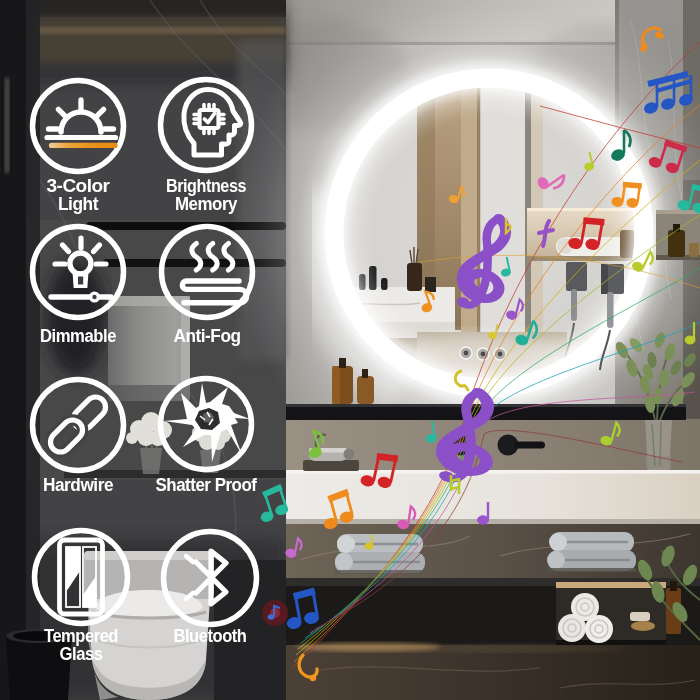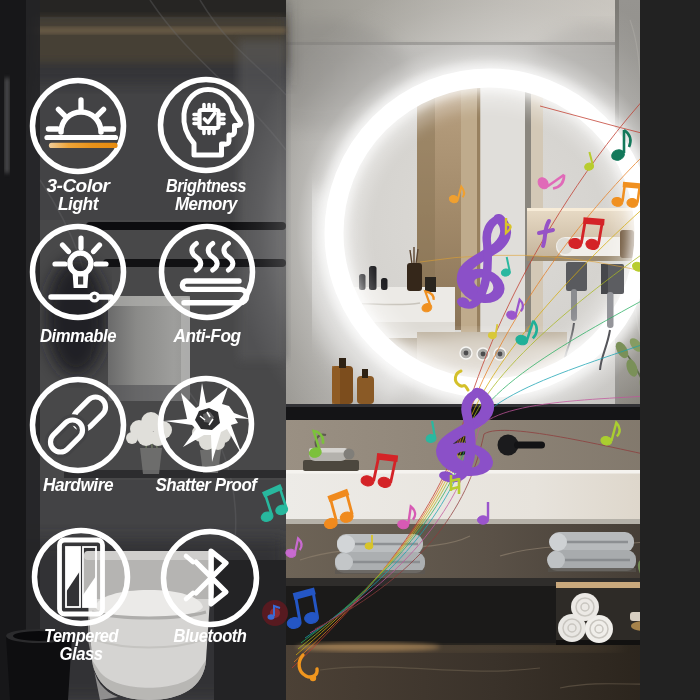--- a/index.html
+++ b/index.html
@@ -1,16 +1,16 @@
 <!DOCTYPE html>
 <html><head>
 <meta charset="utf-8">
 <style>
   html,body{margin:0;padding:0;background:#222;}
-  #page{width:640px;height:700px;position:relative;overflow:hidden;font-family:"Liberation Sans",sans-serif;font-style:italic;}
+  #page{width:700px;height:700px;position:relative;overflow:hidden;font-family:"Liberation Sans",sans-serif;}
 </style>
 </head>
 <body>
 <div id="page">
 <svg width="700" height="700" viewBox="0 0 700 700">
 <defs>
   <linearGradient id="gCeil" x1="0" y1="0" x2="1" y2="0">
     <stop offset="0" stop-color="#98968f"></stop>
           <stop offset="0.55" stop-color="#bcb9b3"></stop>
           <stop offset="1" stop-color="#d6d2cb"></stop>

